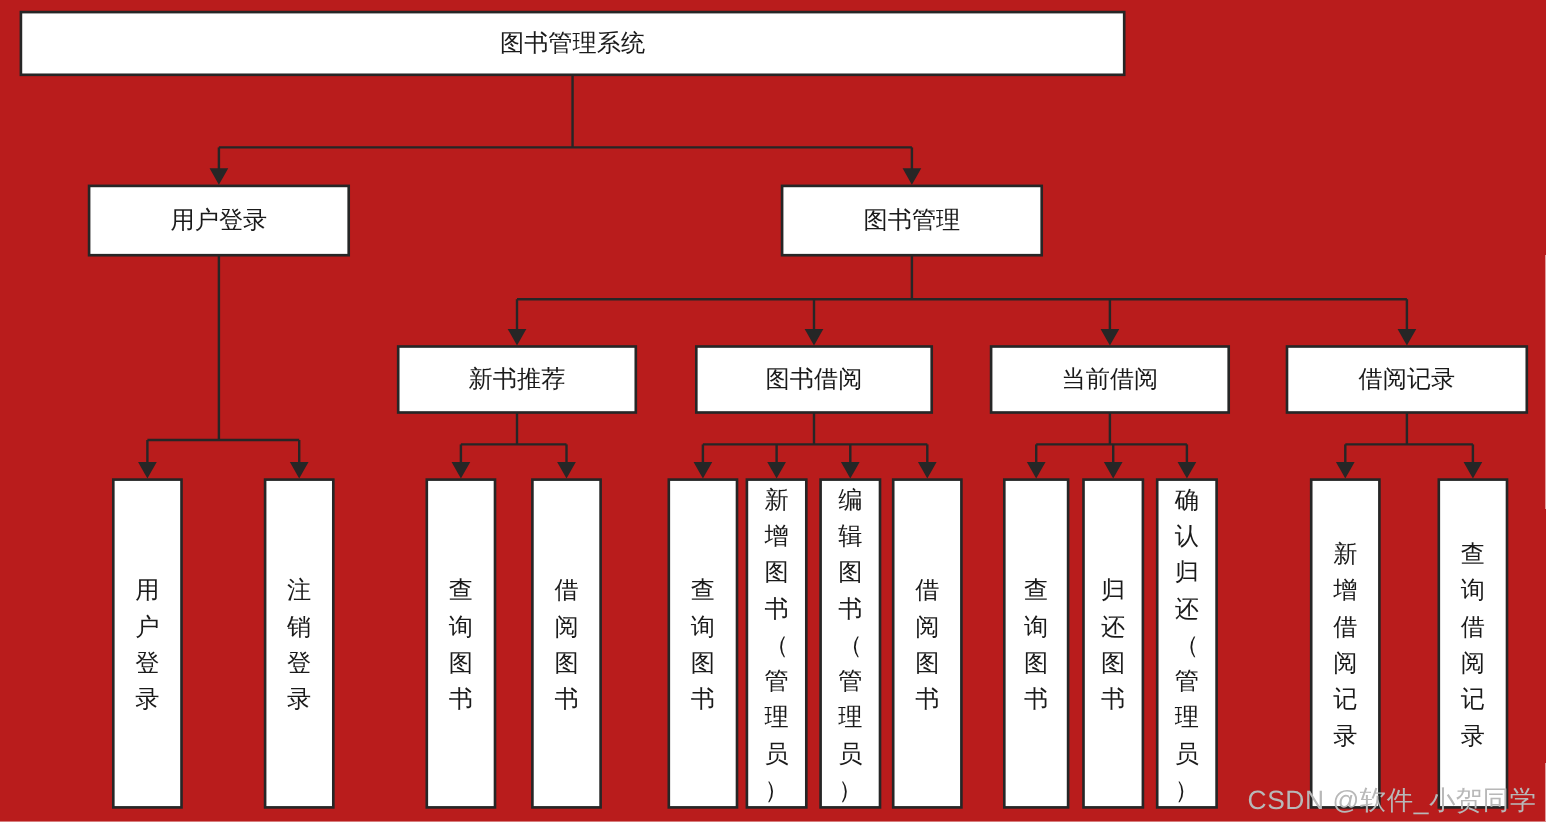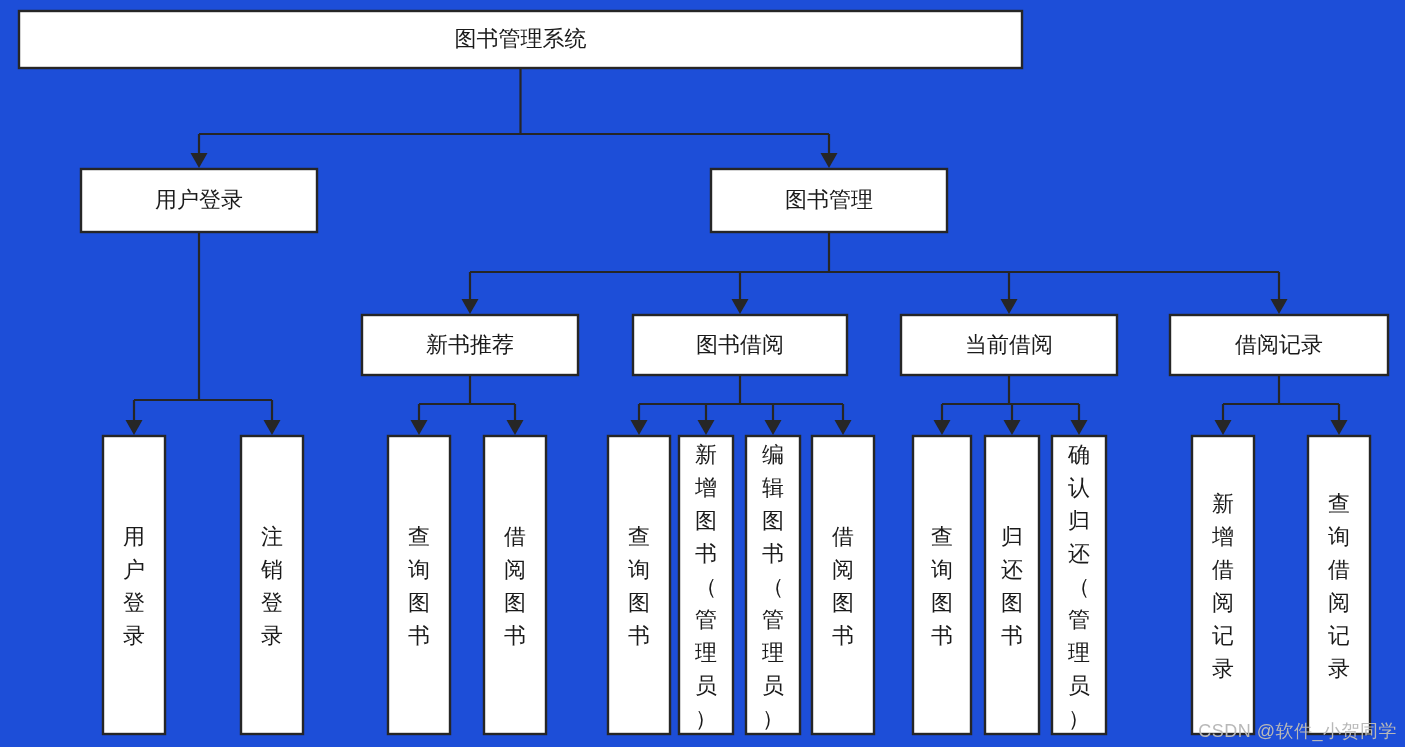--- a/index.html
+++ b/index.html
@@ -8,21 +8,21 @@
     padding: 0;
     background: #ffffff;
   }
   body {
     font-family: "Liberation Sans", "DejaVu Sans", sans-serif;
   }
   #diagram-root {
     position: relative;
     width: 1405px;
     height: 747px;
-    background: #1d4ed8;
+    background: #b91c1c;
     overflow: hidden;
   }
   svg#flow-svg {
     position: absolute;
     top: 0;
     left: 0;
     width: 1405px;
     height: 747px;
     display: block;
   }
@@ -53,21 +53,21 @@
     font-family: "Liberation Sans", "DejaVu Sans", sans-serif;
     font-size: 22px;
     fill: #1a1a1a;
     text-anchor: middle;
   }
   .watermark-text {
     position: absolute;
     right: 8px;
     bottom: 4px;
     font-family: "Liberation Sans", "DejaVu Sans", sans-serif;
-    font-size: 18px;
+    font-size: 24px;
     color: #b8b8b8;
     letter-spacing: 0.5px;
     user-select: none;
     pointer-events: none;
     white-space: nowrap;
   }
 </style>
 </head>
 <body>
 

